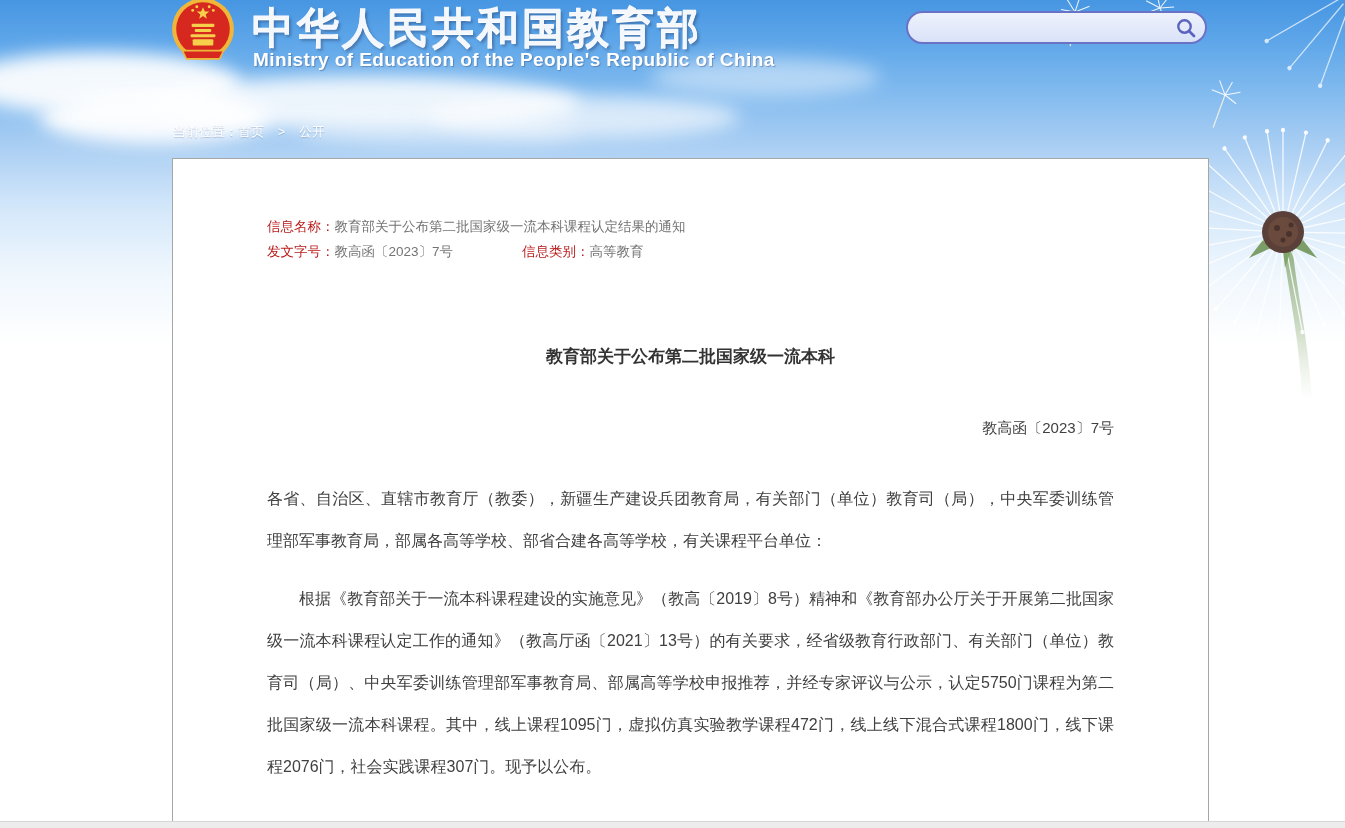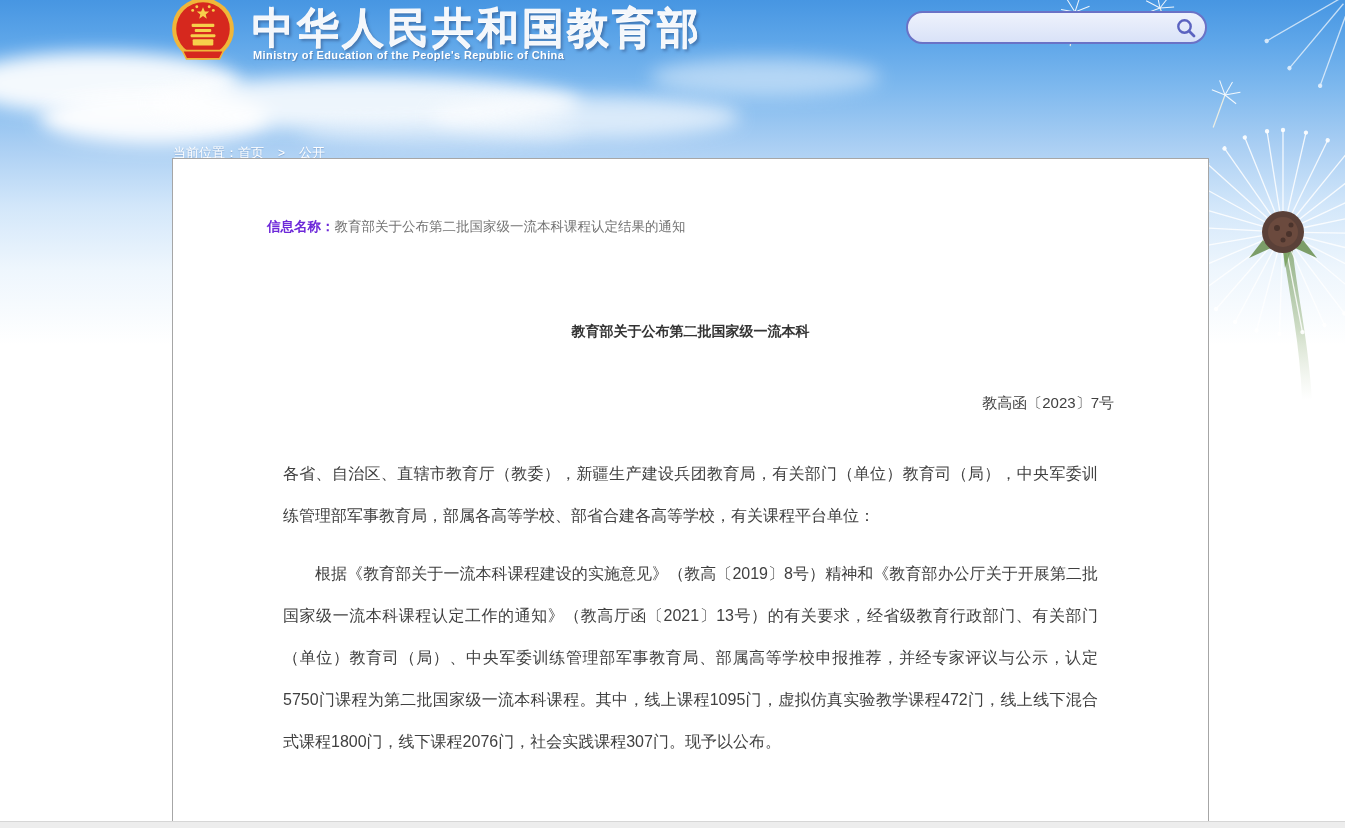--- a/index.html
+++ b/index.html
@@ -24,68 +24,68 @@
   .header{position:absolute;left:0;top:0;width:1345px;height:120px;}
   .emblem{position:absolute;left:170px;top:-5px;width:66px;height:70px;}
   .site-title{
     position:absolute;left:252px;top:0px;width:620px;
     font-size:42px;font-weight:bold;letter-spacing:3px;color:#f4f7fb;
     text-shadow:0 1px 0 #ffffff,2px 3px 3px rgba(50,80,130,.55);
     white-space:nowrap;
   }
   .site-subtitle{
     position:absolute;left:253px;top:49px;
-    font-size:11px;font-weight:bold;letter-spacing:.4px;color:#ffffff;
+    font-size:19px;font-weight:bold;letter-spacing:.4px;color:#ffffff;
     text-shadow:1px 1px 1px rgba(60,90,140,.5);white-space:nowrap;
   }
   .searchbox{
     position:absolute;left:906px;top:11px;width:301px;height:33px;box-sizing:border-box;
     border:2px solid #6a72c6;border-radius:17px;
     background:linear-gradient(180deg,#eef2fc,#d9e2f8);
     display:flex;align-items:center;
   }
   .searchbox input{
     flex:1;border:none;outline:none;background:transparent;
     padding:0 6px 0 14px;font-size:14px;color:#333;height:26px;
   }
   .search-btn{border:none;background:transparent;cursor:pointer;padding:0 8px 0 0;display:flex;align-items:center;}
   
   .breadcrumb{
-    position:absolute;left:173px;top:144px;font-size:13px;color:#ffffff;
+    position:absolute;left:173px;top:123px;font-size:13px;color:#ffffff;
     text-shadow:0 1px 1px rgba(80,110,160,.4);
   }
   .breadcrumb a{color:#ffffff;text-decoration:none;cursor:pointer;}
   .crumb-sep{margin:0 14px;font-size:12px;}
   
   .dandelion{position:absolute;right:0;top:0;width:345px;height:400px;pointer-events:none;}
   
   .panel{
     position:absolute;left:172px;top:158px;width:1035px;height:663px;
     background:#ffffff;border:1px solid #a6a6a6;box-sizing:content-box;
   }
   .panel-inner{padding:0 94px;}
   
   .meta{margin-top:55px;font-size:13.5px;color:#3f3f3f;}
   .meta-row{position:relative;height:25px;line-height:25px;white-space:nowrap;}
-  .meta-label{font-weight:bold;color:#6d28d9;margin-top:6px;}
+  .meta-label{font-weight:normal;color:#b91c1c;margin-top:6px;}
   .meta-value{color:#737373;}
   .cell-index{display:inline-block;width:220px;}
   .cell-agency{position:absolute;left:525px;top:0;}
   .cell-docno{display:inline-block;width:255px;}
   
   .doc-title{
     margin-top:75px;text-align:center;
-    font-size:14px;font-weight:bold;color:#333333;line-height:35px;
+    font-size:17px;font-weight:bold;color:#333333;line-height:35px;
   }
   .doc-number{
     margin-top:44px;text-align:right;
     font-size:15px;color:#404040;line-height:20px;
   }
   .doc-body{margin-top:40px;font-size:16px;color:#404040;line-height:42px;text-align:justify;}
-  .doc-body p{margin:16px;}
+  .doc-body p{margin:0;}
   .doc-body p + p{margin-top:16px;text-indent:2em;}
   
   .bottom-strip{
     position:absolute;left:0;top:821px;width:1345px;height:7px;
     background:#ededed;border-top:1px solid #d6d6d6;box-sizing:border-box;
   }
 </style>
 </head>
 <body>
 
@@ -283,20 +283,23 @@
   <span>当前位置：</span><a>首页</a><span class="crumb-sep">&gt;</span><a>公开</a>
 </div>
 
 <div class="panel">
   <div class="panel-inner">
 
     <div class="meta">
       <div class="meta-row">
         <span class="meta-label">信息名称：</span><span class="meta-value">教育部关于公布第二批国家级一流本科课程认定结果的通知</span>
       </div>
+      <div class="meta-row">
+        <span class="cell-docno"><span class="meta-label">发文字号：</span><span class="meta-value">教高函〔2023〕7号</span></span><span><span class="meta-label">信息类别：</span><span class="meta-value">高等教育</span></span>
+      </div>
     </div>
 
     <h1 class="doc-title">
       <div>教育部关于公布第二批国家级一流本科</div>
     </h1>
 
     <div class="doc-number">教高函〔2023〕7号</div>
 
     <div class="doc-body">
       <p>各省、自治区、直辖市教育厅（教委），新疆生产建设兵团教育局，有关部门（单位）教育司（局），中央军委训练管理部军事教育局，部属各高等学校、部省合建各高等学校，有关课程平台单位：</p>

